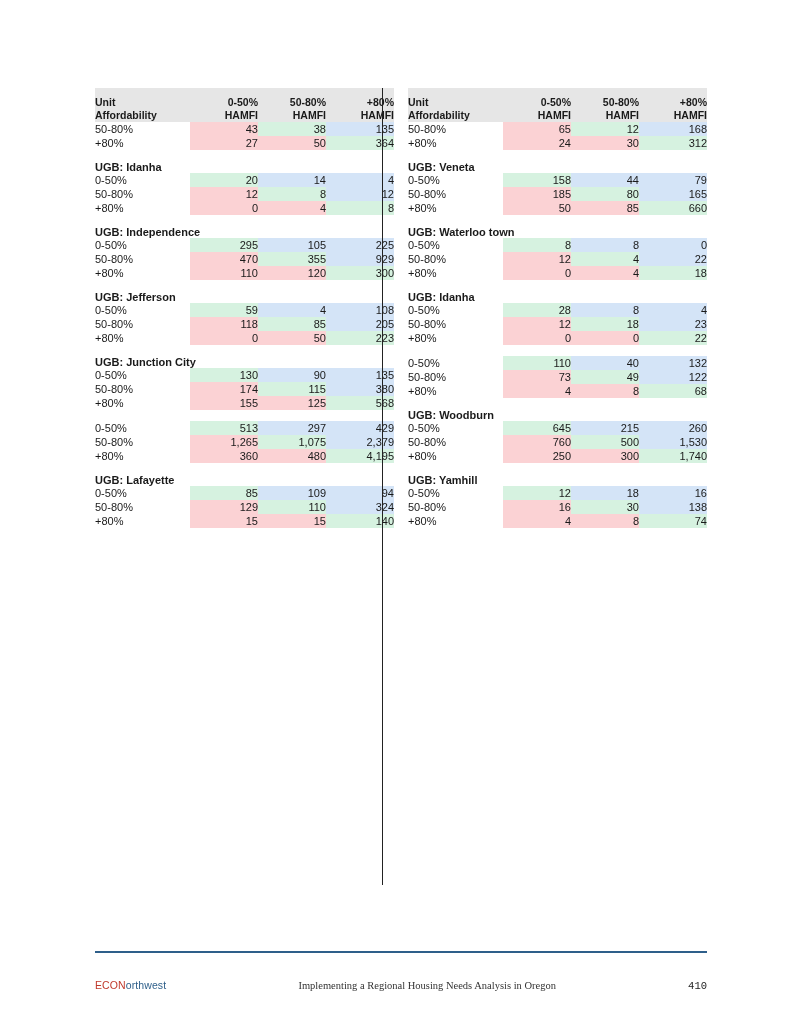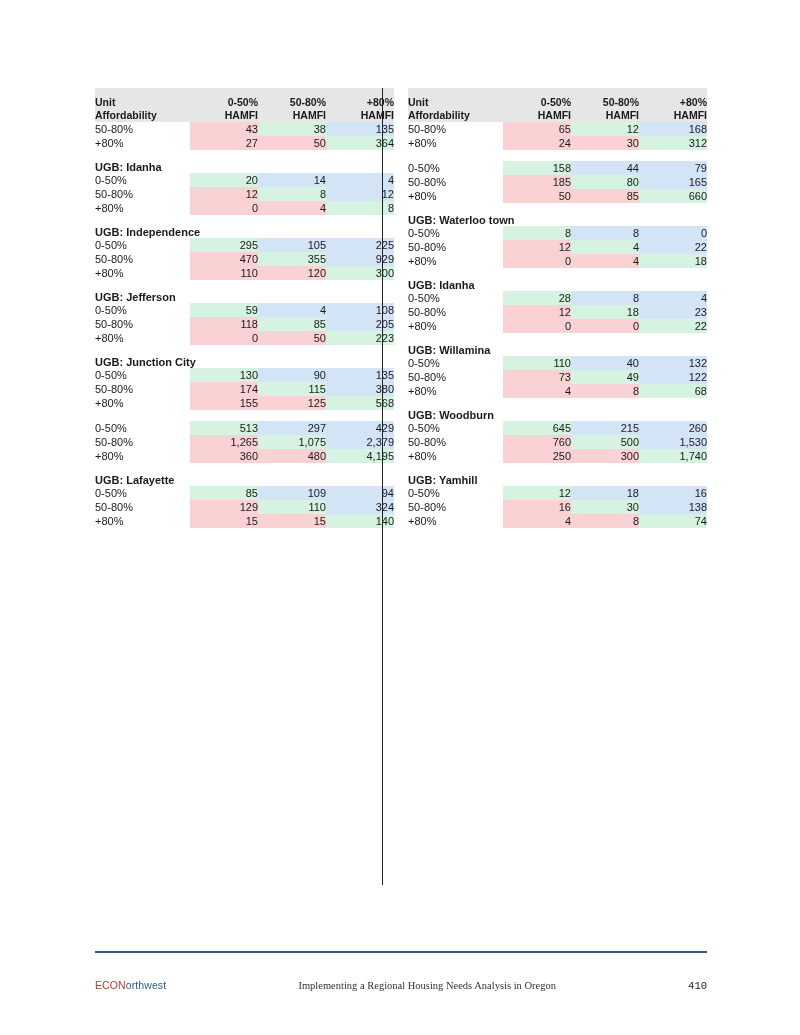--- a/index.html
+++ b/index.html
@@ -337,20 +337,23 @@
               </tr>
               <tr class="data-row">
                 <td class="lbl">+80%</td>
                 <td class="num c-pink">24</td>
                 <td class="num c-pink">30</td>
                 <td class="num c-green">312</td>
               </tr>
               <tr class="spacer-row">
                 <td colspan="4"></td>
               </tr>
+              <tr class="sect-row">
+                <td colspan="4">UGB: Veneta</td>
+              </tr>
               <tr class="data-row">
                 <td class="lbl">0-50%</td>
                 <td class="num c-green">158</td>
                 <td class="num c-blue">44</td>
                 <td class="num c-blue">79</td>
               </tr>
               <tr class="data-row">
                 <td class="lbl">50-80%</td>
                 <td class="num c-pink">185</td>
                 <td class="num c-green">80</td>
@@ -405,23 +408,20 @@
                 <td class="num c-blue">23</td>
               </tr>
               <tr class="data-row">
                 <td class="lbl">+80%</td>
                 <td class="num c-pink">0</td>
                 <td class="num c-pink">0</td>
                 <td class="num c-green">22</td>
               </tr>
               <tr class="spacer-row">
                 <td colspan="4"></td>
-              </tr>
-              <tr class="sect-row">
-                <td colspan="4">UGB: Willamina</td>
               </tr>
               <tr class="data-row">
                 <td class="lbl">0-50%</td>
                 <td class="num c-green">110</td>
                 <td class="num c-blue">40</td>
                 <td class="num c-blue">132</td>
               </tr>
               <tr class="data-row">
                 <td class="lbl">50-80%</td>
                 <td class="num c-pink">73</td>

